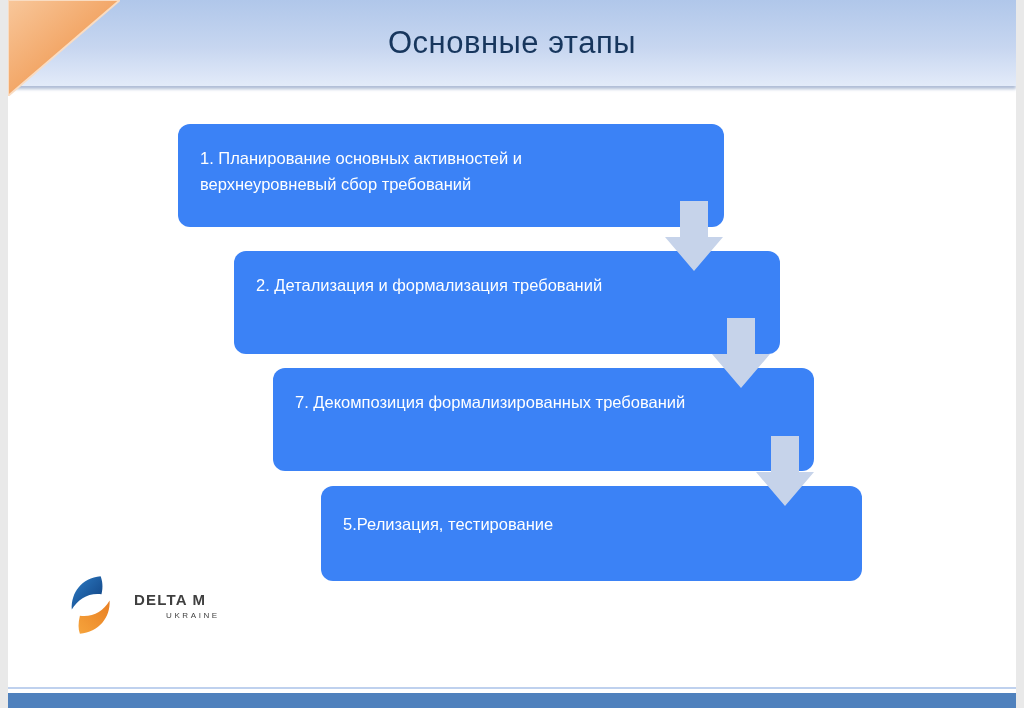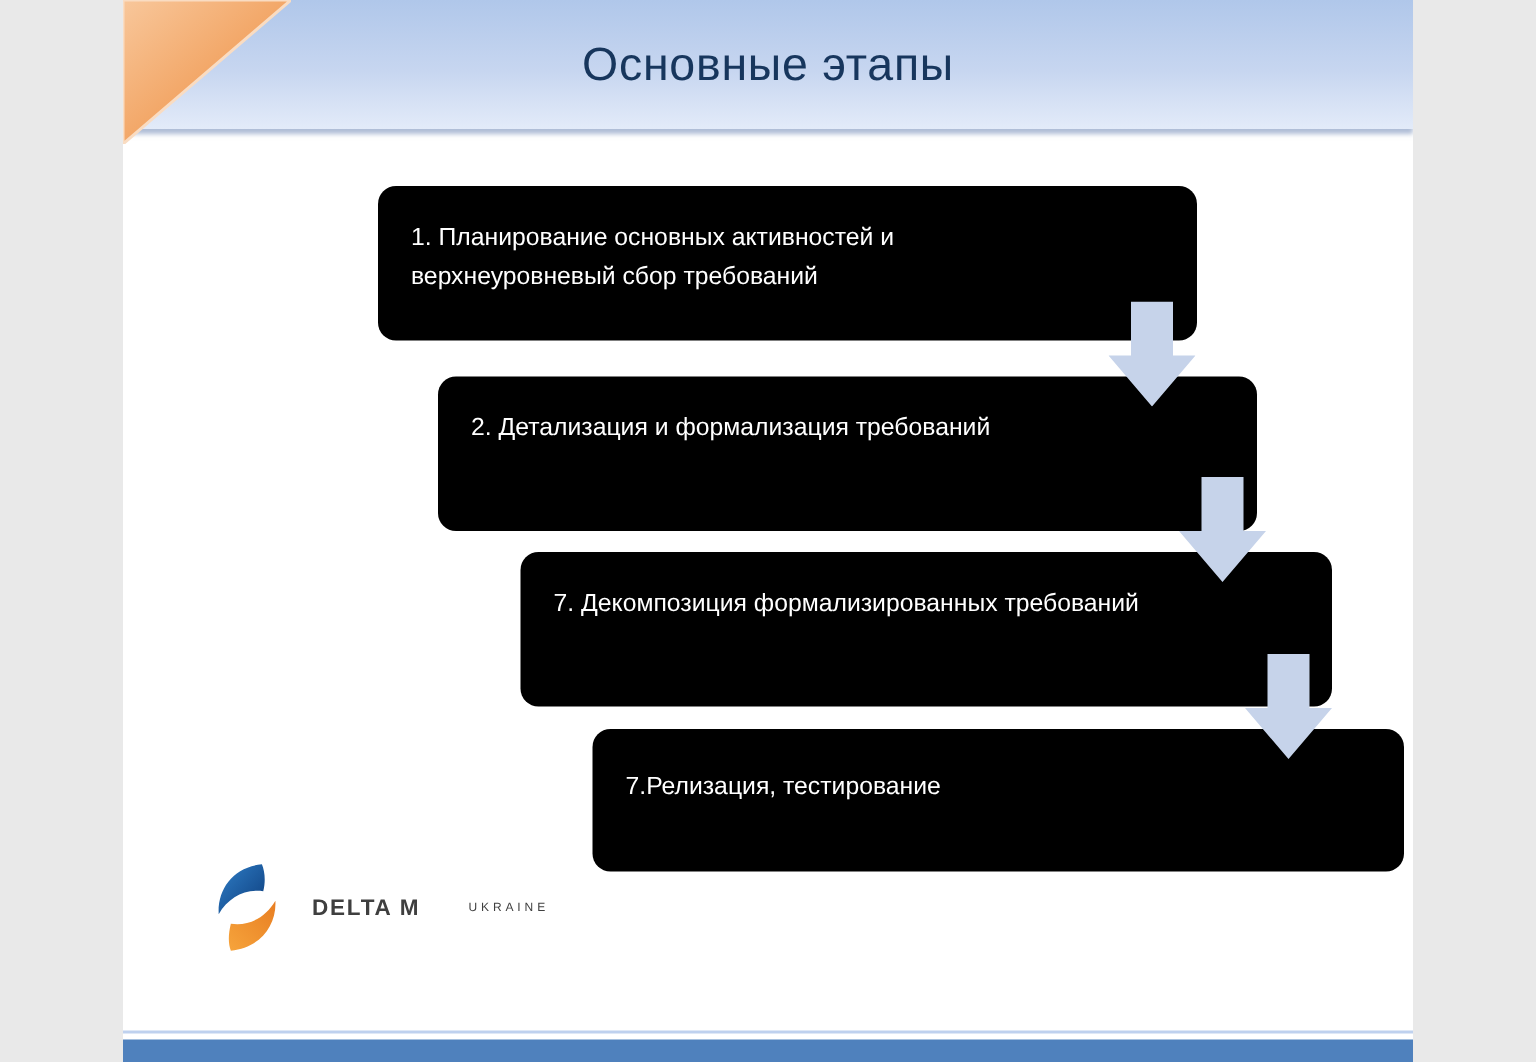--- a/index.html
+++ b/index.html
@@ -1,19 +1,19 @@
 <!DOCTYPE html>
 <html><head>
 <meta charset="utf-8">
 <style>
   * { margin:0; padding:0; box-sizing:border-box; }
   html,body { background:#e9e9e9; }
   .slide {
     position:relative;
-    width:860px; height:708px;
+    width:1008px; height:708px;
     margin:0 auto;
     background:#ffffff;
     overflow:hidden;
     font-family:"Liberation Sans", sans-serif;
   }
 
   
   .header {
     position:absolute; top:0; left:0; right:0; height:86px;
     background:linear-gradient(180deg,#b0c7ea 0%, #c7d6f0 55%, #e3ebf9 100%);
@@ -25,51 +25,51 @@
     font-size:31px;
     font-weight:400;
     color:#17365d;
     letter-spacing:.5px;
   }
   .corner-svg { position:absolute; top:0; left:0; z-index:3; }
 
   
   .step {
     position:absolute;
-    background:#000000;
+    background:#3b82f6;
     border-radius:12px;
     color:#ffffff;
     font-size:16.5px;
     line-height:1.55;
     padding:22px 24px 0 22px;
     z-index:4;
   }
   .step span { display:block; }
   .step-1 { left:170px; top:124px; width:546px; height:103px; }
   .step-1 span { max-width:440px; }
-  .step-2 { left:210px; top:251px; width:546px; height:103px; }
+  .step-2 { left:226px; top:251px; width:546px; height:103px; }
   .step-2 span { max-width:350px; }
   .step-3 { left:265px; top:368px; width:541px; height:103px; }
   .step-3 span { max-width:420px; }
   .step-4 { left:313px; top:486px; width:541px; height:95px; }
   .step-4 { padding-top:26px; }
 
   
   .arrow { position:absolute; width:58px; height:70px; z-index:6; }
   .arrow-1 { left:657px; top:201px; }
   .arrow-2 { left:704px; top:318px; }
   .arrow-3 { left:748px; top:436px; }
 
   
   .logo {
     position:absolute; left:62px; top:574px;
     display:flex; align-items:center; gap:10px;
     z-index:4;
   }
-  .logo-text { display:flex; }
+  .logo-text { display:flex; flex-direction:column; }
   .logo-name {
     font-size:15px; font-weight:700; color:#3f3f3f; letter-spacing:1.2px;
   }
   .logo-sub {
     font-size:8px; font-weight:400; color:#3f3f3f;
     letter-spacing:2.6px; margin-top:3px;margin-left:32px;
   }
 
   
   .footer-line {
@@ -120,21 +120,21 @@
 
   <div class="step step-3">
     <span>7. Декомпозиция формализированных требований</span>
   </div>
 
   <svg class="arrow arrow-3" viewBox="0 0 58 70">
     <polygon points="15,0 43,0 43,36 58,36 29,70 0,36 15,36" fill="#c6d3ea"></polygon>
   </svg>
 
   <div class="step step-4">
-    <span>7.Релизация, тестирование</span>
+    <span>5.Релизация, тестирование</span>
   </div>
 
   <div class="logo">
     <svg width="54" height="62" viewBox="0 0 60 66">
       <defs>
         <linearGradient id="swirlBlue" x1="0" y1="0" x2="1" y2="1">
           <stop offset="0" stop-color="#2f7ec7"></stop>
           <stop offset="1" stop-color="#0d3d7c"></stop>
         </linearGradient>
         <linearGradient id="swirlOrange" x1="0" y1="1" x2="1" y2="0">

